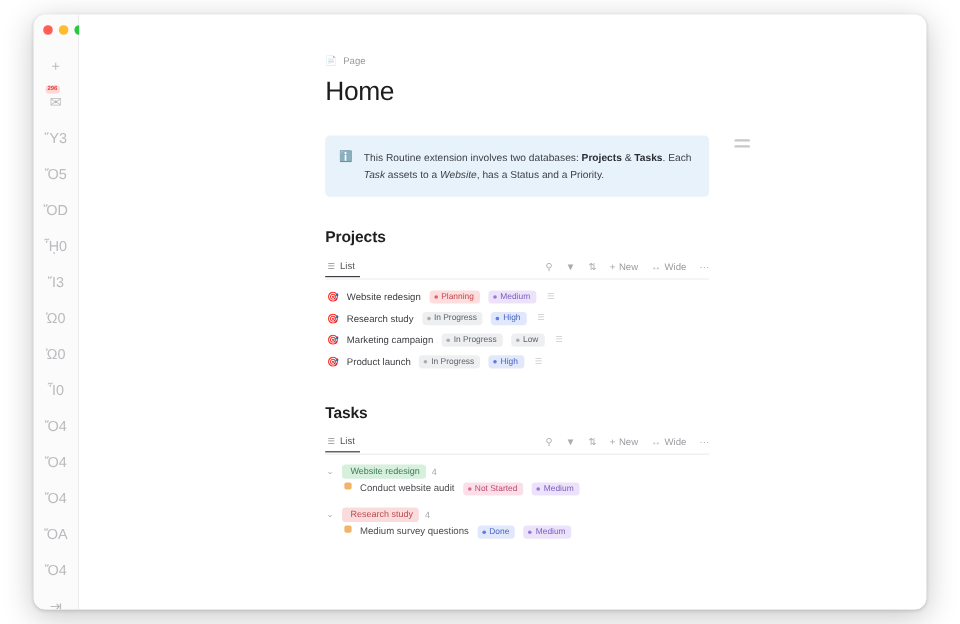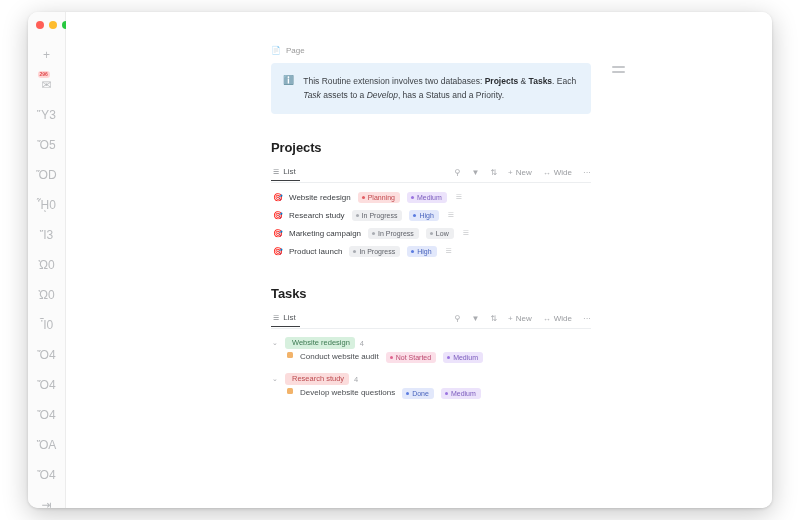--- a/index.html
+++ b/index.html
@@ -234,25 +234,26 @@
     </div>
 
     <div class="main">
       <div class="content">
 
         <div class="breadcrumb">
           <span class="bc-icon">📄</span>
           <span>Page</span>
         </div>
 
+        <h1 class="page-title">Home</h1>
 
         <div class="callout-wrap">
           <div class="callout">
             <span class="callout-icon">ℹ️</span>
-            <div class="callout-text" id="callout-text"><span>This Routine extension involves two databases: </span><b>Projects</b><span> &amp; </span><b>Tasks</b><span>. Each </span><i>Task</i><span> assets to a </span><i>Develop</i><span>, has a Status and a Priority.</span></div>
+            <div class="callout-text" id="callout-text"><span>This Routine extension involves two databases: </span><b>Projects</b><span> &amp; </span><b>Tasks</b><span>. Each </span><i>Task</i><span> assets to a </span><i>Website</i><span>, has a Status and a Priority.</span></div>
           </div>
           <div class="drag-handle">
             <span></span>
               <span></span>
           </div>
         </div>
 
         <div class="section">
           <h2 class="section-title">Projects</h2>
           <div class="db-toolbar">
@@ -391,21 +392,21 @@
               <div class="group-head">
                 <span class="chevron">⌄</span>
                 <span class="group-chip" style="background: rgb(251, 220, 220); color: rgb(188, 74, 79);">
                   <span class="cdot" style="background: rgb(224, 86, 92);"></span>
                   <span>Research study</span>
                 </span>
                 <span class="group-count">4</span>
               </div>
               <div class="task-row">
                 <span class="task-sq"></span>
-                <span class="task-title">Develop website questions</span>
+                <span class="task-title">Medium survey questions</span>
                 <span class="chip" style="background: rgb(226, 232, 251); color: rgb(73, 100, 189);">
                   <span class="cdot" style="background: rgb(91, 124, 224);"></span>
                   <span>Done</span>
                 </span>
                 <span class="chip" style="background: rgb(236, 227, 251); color: rgb(123, 91, 189);">
                   <span class="cdot" style="background: rgb(154, 115, 224);"></span>
                   <span>Medium</span>
                 </span>
               </div>
             </div>

